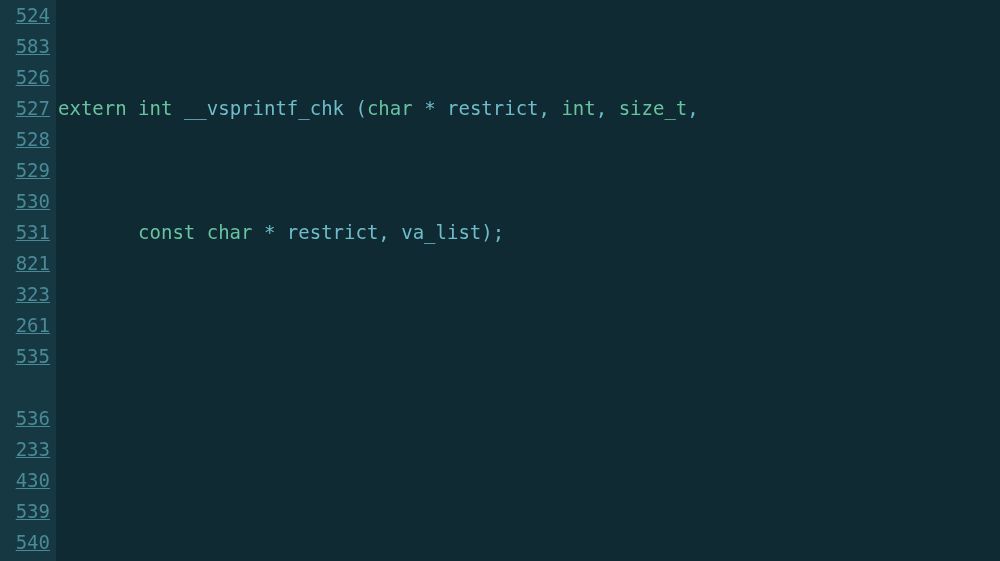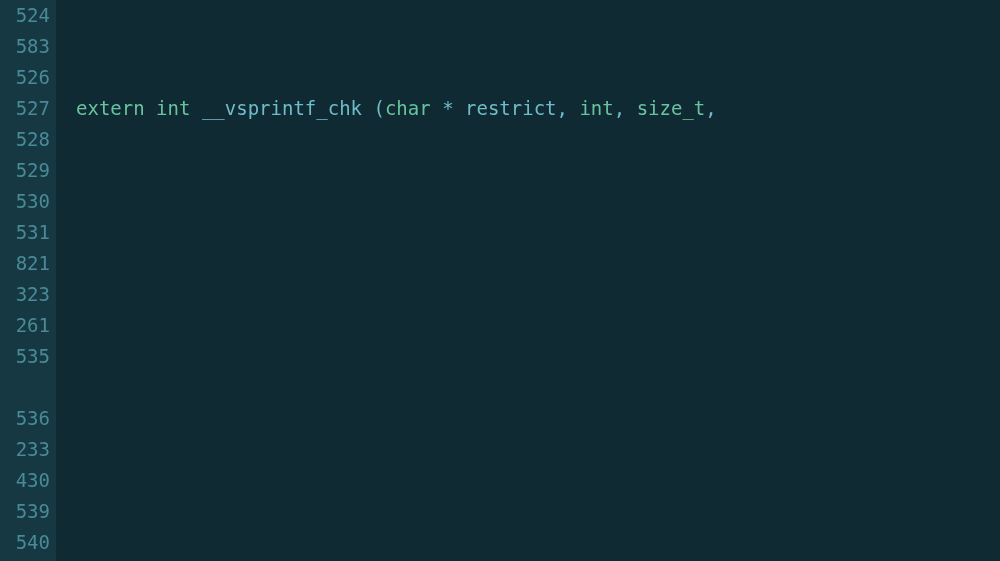--- a/index.html
+++ b/index.html
@@ -22,24 +22,25 @@
     background: #153843;
     color: #4a8a97;
     text-align: right;
     padding: 0 6px 0 6px;
     user-select: none;
     flex: 0 0 auto;
     min-width: 44px;
   }
   .gutter div {
     height: 31px;
+    text-decoration: underline;
   }
   .code {
     flex: 1 1 auto;
-    padding-left: 20px;
+    padding-left: 2px;
     color: #6fbccb;
     white-space: pre;
     overflow: hidden;
   }
   .code-line {
     height: 31px;
     white-space: pre;
   }
   .kw { color: #68c39f; }
   .ident { color: #6fbccb; }
@@ -68,20 +69,21 @@
     <div>430</div>
     <div>539</div>
     <div>540</div>
     <div>541</div>
   </div>
 
   <div class="code">
     
     <div class="code-line"><span class="kw">extern</span> <span class="kw">int</span> <span class="ident">__vsprintf_chk</span><span class="punct"> (</span><span class="kw">char</span><span class="punct"> * restrict, </span><span class="kw">int</span><span class="punct">, </span><span class="kw">size_t</span><span class="punct">,</span></div>
     
+    <div class="code-line"><span>       </span><span class="kw">const</span> <span class="kw">char</span><span class="punct"> * restrict, va_list);</span></div>
     
     <div class="code-line"></div>
     <div class="code-line"></div>
     <div class="code-line"></div>
     
     
     
     
     
     

